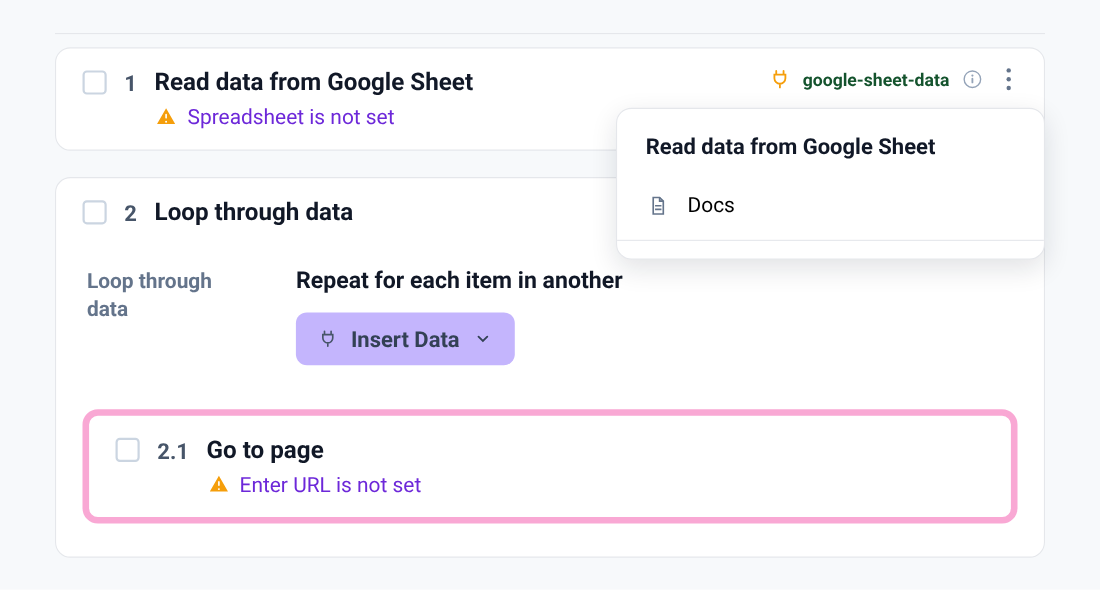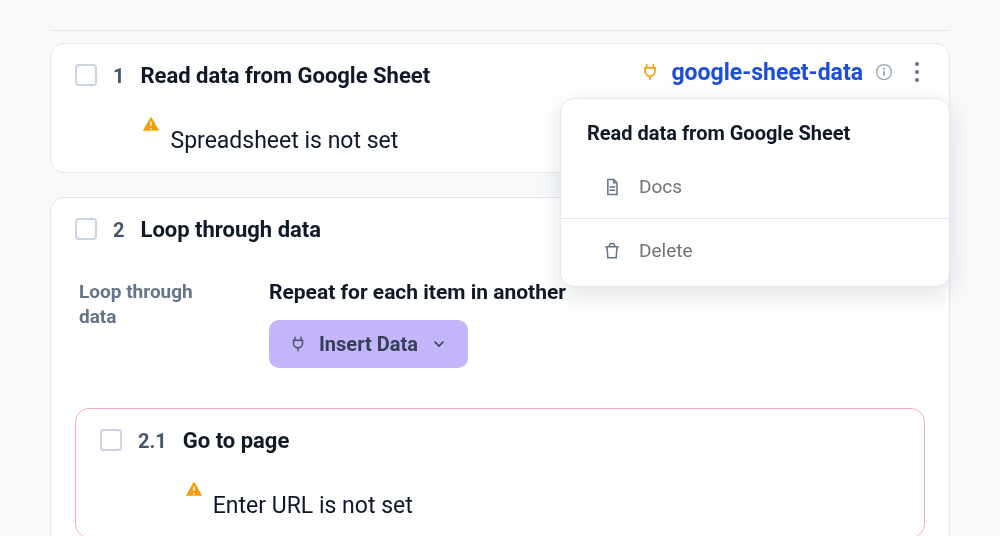--- a/index.html
+++ b/index.html
@@ -54,36 +54,35 @@
     color: #111827;
     line-height: 1.3;
   }
   .warn-row {
     display: flex;
     align-items: center;
     gap: 8px;
     margin-top: 4px;
   }
   .warn-msg {
-    font-size: 23px;
-    color: #0f172a;
-    margin-top: 32px;
+    font-size: 19px;
+    color: #6d28d9;
   }
   .right-cluster {
     position: absolute;
     top: 14px;
     right: 20px;
     display: flex;
     align-items: center;
     gap: 10px;
   }
   .label-text {
-    font-size: 23px;
-    font-weight: 700;
-    color: #1d4ed8;
+    font-size: 16px;
+    font-weight: 700;
+    color: #14532d;
   }
   .kebab {
     width: 24px;
     height: 28px;
     display: flex;
     flex-direction: column;
     align-items: center;
     justify-content: center;
     gap: 4px;
     cursor: pointer;
@@ -125,21 +124,21 @@
     padding: 12px 18px;
     cursor: pointer;
   }
   .insert-btn .txt {
     font-size: 20px;
     font-weight: 700;
     color: #334155;
   }
   .nested {
     background: #fff;
-    border: 1px solid #f9a8d4;
+    border: 6px solid #f9a8d4;
     border-radius: 14px;
     padding: 18px 24px;
     margin-top: 40px;
   }
   
   .menu {
     position: absolute;
     top: 98px;
     right: 50px;
     width: 390px;
@@ -153,23 +152,23 @@
   .menu-title {
     font-size: 20px;
     font-weight: 700;
     color: #111827;
     padding: 4px 26px 16px 26px;
   }
   .menu-item {
     display: flex;
     align-items: center;
     gap: 16px;
-    padding: 14px 40px;
+    padding: 14px 26px;
     font-size: 19px;
-    color: #737373;
+    color: #000000;
     cursor: pointer;
   }
   .menu-sep {
     border: none;
     border-top: 1px solid #e5e7eb;
     margin: 6px 0;
   }
   .ic { width: 22px; height: 22px; flex-shrink:0; display:inline-flex; align-items:center; justify-content:center; }
   svg { display:block; }
 </style>
@@ -272,23 +271,15 @@
     <div class="menu-item">
       <span class="ic">
         <svg width="20" height="20" viewBox="0 0 24 24">
             <path fill="none" stroke="#64748b" stroke-width="1.8" d="M7 3h7l4 4v14H7z"></path>
             <path fill="none" stroke="#64748b" stroke-width="1.8" d="M14 3v4h4M9 12h7M9 16h7"></path>
           </svg>
       </span>
       <span>Docs</span>
     </div>
     <hr class="menu-sep">
-    <div class="menu-item">
-      <span class="ic">
-        <svg width="20" height="20" viewBox="0 0 24 24">
-            <path fill="none" stroke="#64748b" stroke-width="1.8" d="M4 7h16M9 7V5a2 2 0 0 1 2-2h2a2 2 0 0 1 2 2v2M6 7l1 13h10l1-13"></path>
-          </svg>
-      </span>
-      <span>Delete</span>
-    </div>
   </div>
 
 </div>
 
 </body></html>

